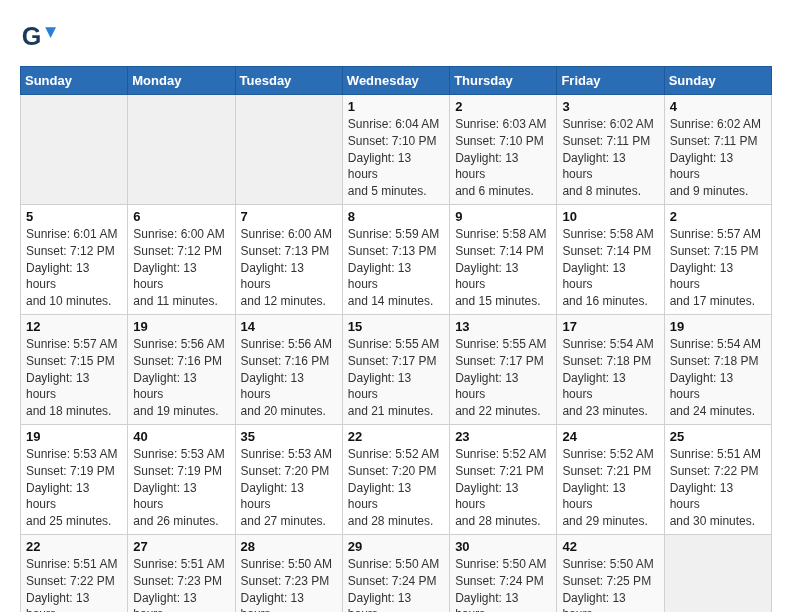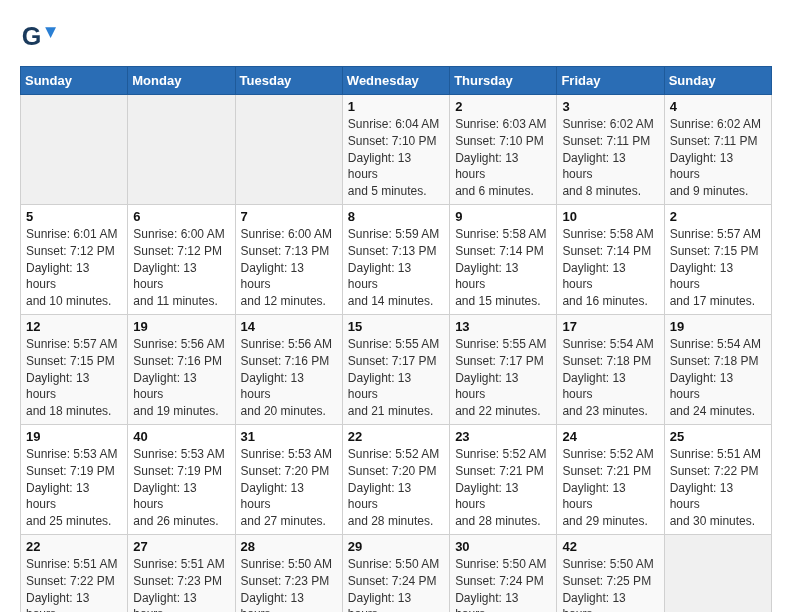--- a/index.html
+++ b/index.html
@@ -204,21 +204,21 @@
       <tr>
         <td>
           <div class="day-num">19</div>
           <div class="day-info">Sunrise: 5:53 AM<br>Sunset: 7:19 PM<br>Daylight: 13 hours<br>and 25 minutes.</div>
         </td>
         <td>
           <div class="day-num">40</div>
           <div class="day-info">Sunrise: 5:53 AM<br>Sunset: 7:19 PM<br>Daylight: 13 hours<br>and 26 minutes.</div>
         </td>
         <td>
-          <div class="day-num">31</div>
+          <div class="day-num">35</div>
           <div class="day-info">Sunrise: 5:53 AM<br>Sunset: 7:20 PM<br>Daylight: 13 hours<br>and 27 minutes.</div>
         </td>
         <td>
           <div class="day-num">22</div>
           <div class="day-info">Sunrise: 5:52 AM<br>Sunset: 7:20 PM<br>Daylight: 13 hours<br>and 28 minutes.</div>
         </td>
         <td>
           <div class="day-num">23</div>
           <div class="day-info">Sunrise: 5:52 AM<br>Sunset: 7:21 PM<br>Daylight: 13 hours<br>and 28 minutes.</div>
         </td>

